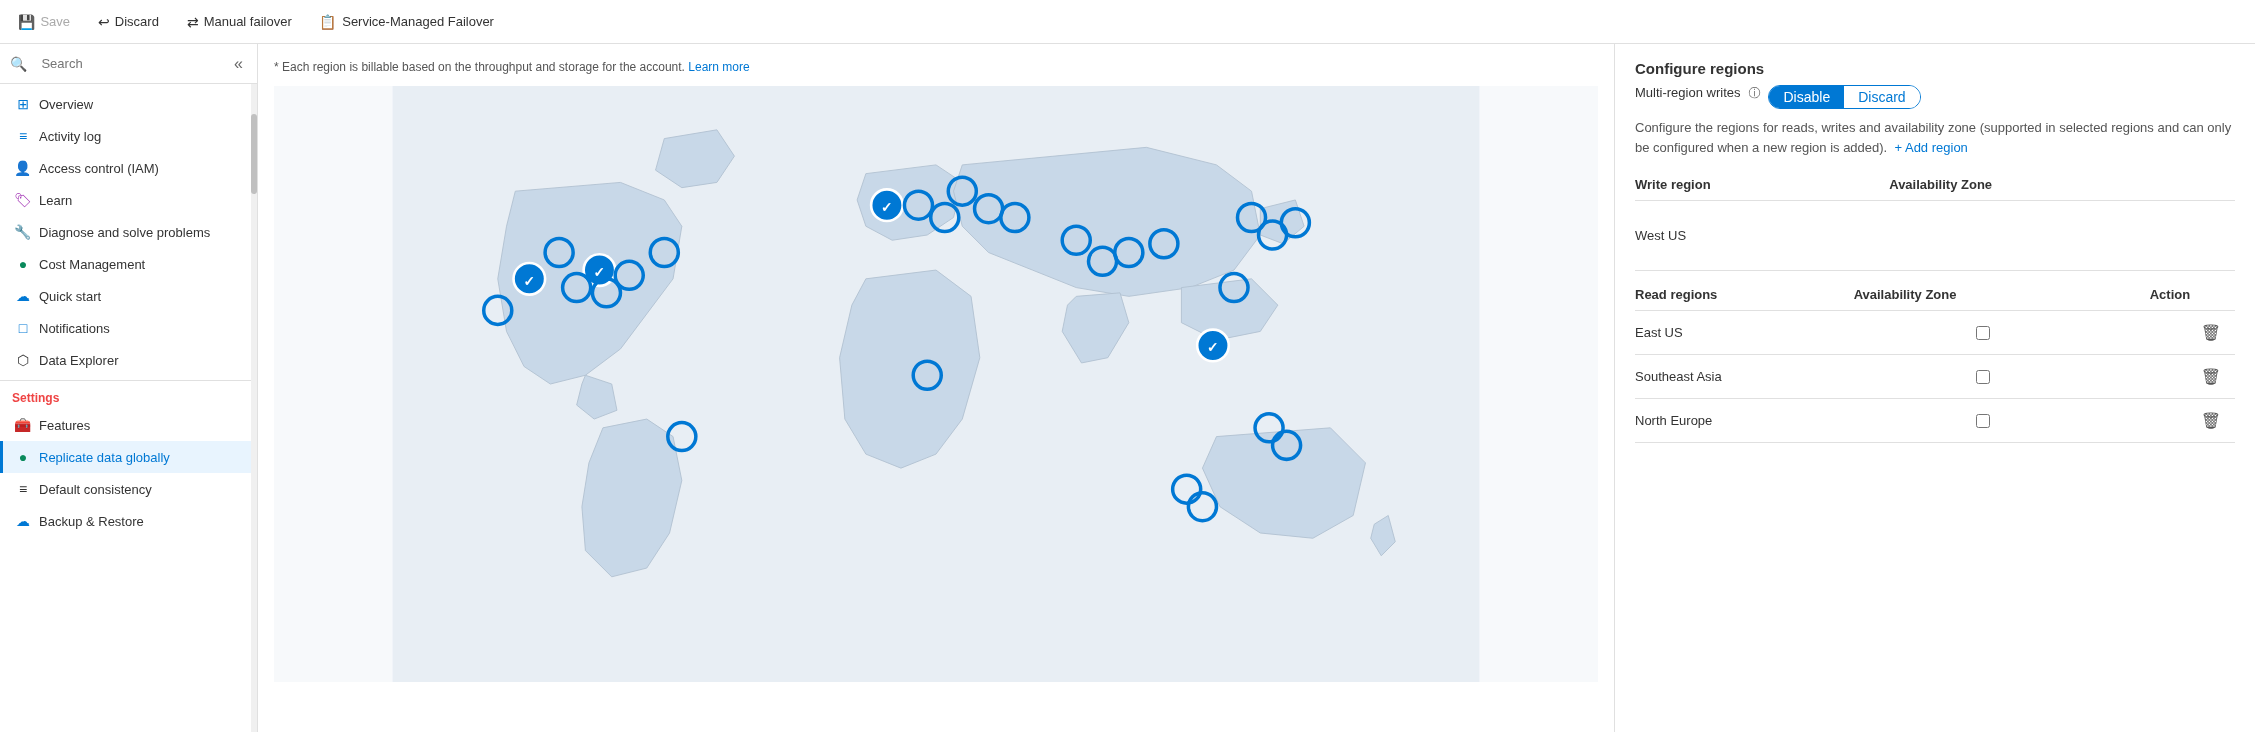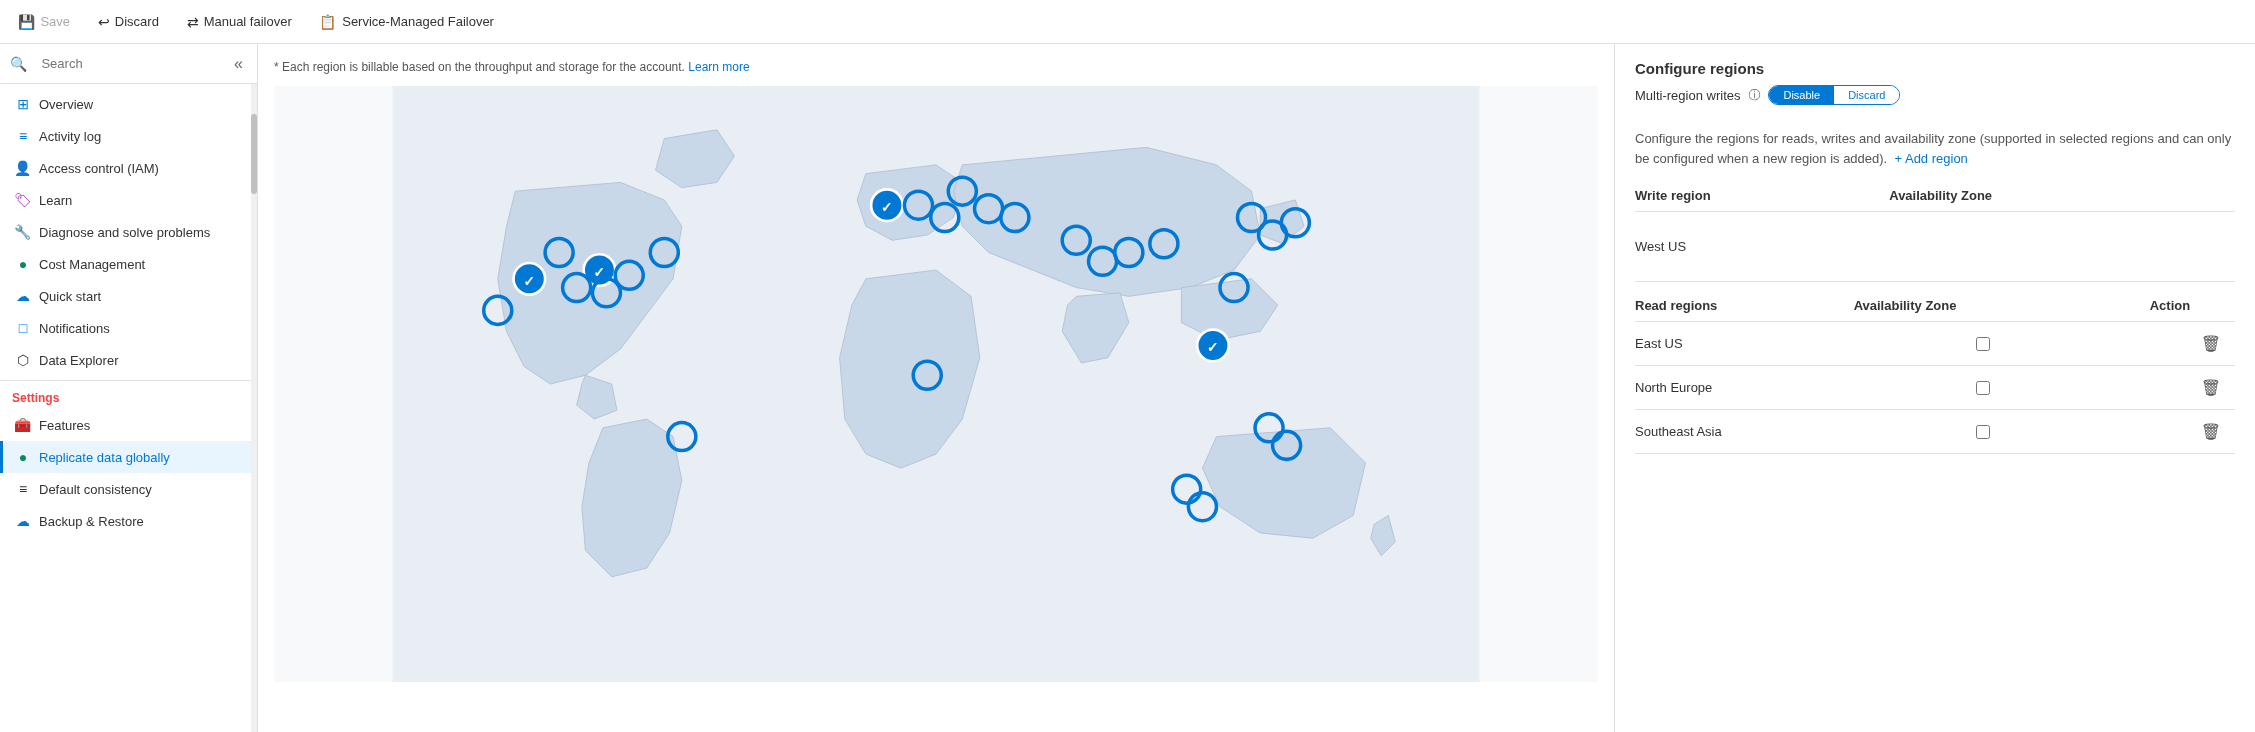--- a/index.html
+++ b/index.html
@@ -150,43 +150,42 @@
       overflow-y: auto;
     }
     .panel-title {
       font-size: 15px;
       font-weight: 600;
       color: #333;
       margin-bottom: 8px;
     }
     .toggle-group {
       display: flex;
-      align-items: center;
-      margin-bottom: 24px;
+      margin-bottom: 9px;
     }
     .toggle-label {
       font-size: 13px;
       color: #333;
       margin-right: 8px;
     }
     .toggle-info {
       font-size: 12px;
       color: #666;
       cursor: pointer;
     }
     .toggle-buttons {
       display: flex;
       border: 1px solid #0078d4;
       border-radius: 14px;
       overflow: hidden;
       margin-left: 8px;
     }
     .toggle-btn {
       padding: 3px 14px;
-      font-size: 11px;
+      font-size: 14px;
       border: none;
       cursor: pointer;
       background: #fff;
       color: #0078d4;
     }
     .toggle-btn.active {
       background: #0078d4;
       color: #fff;
     }
     .config-description {
@@ -474,32 +473,32 @@
       <td class="td-az">
         <div class="checkbox-cell">
           <input type="checkbox" style="">
         </div>
       </td>
       <td class="td-action">
         <button class="delete-btn" title="Remove region">🗑</button>
       </td>
     </tr>
             <tr>
-      <td>North Europe</td>
+      <td>Southeast Asia</td>
       <td class="td-az">
         <div class="checkbox-cell">
           <input type="checkbox" style="">
         </div>
       </td>
       <td class="td-action">
         <button class="delete-btn" title="Remove region">🗑</button>
       </td>
     </tr>
             <tr>
-      <td>Southeast Asia</td>
+      <td>North Europe</td>
       <td class="td-az">
         <div class="checkbox-cell">
           <input type="checkbox" style="">
         </div>
       </td>
       <td class="td-action">
         <button class="delete-btn" title="Remove region">🗑</button>
       </td>
     </tr>
           </tbody>

